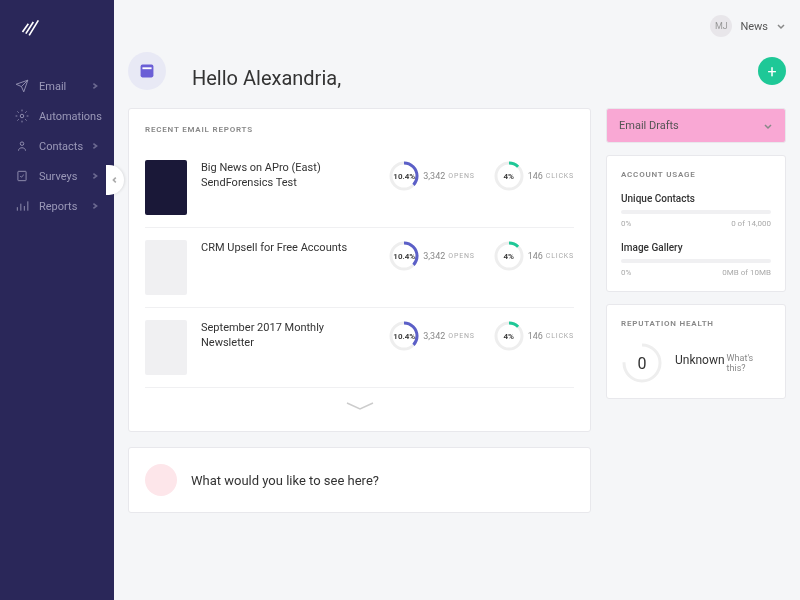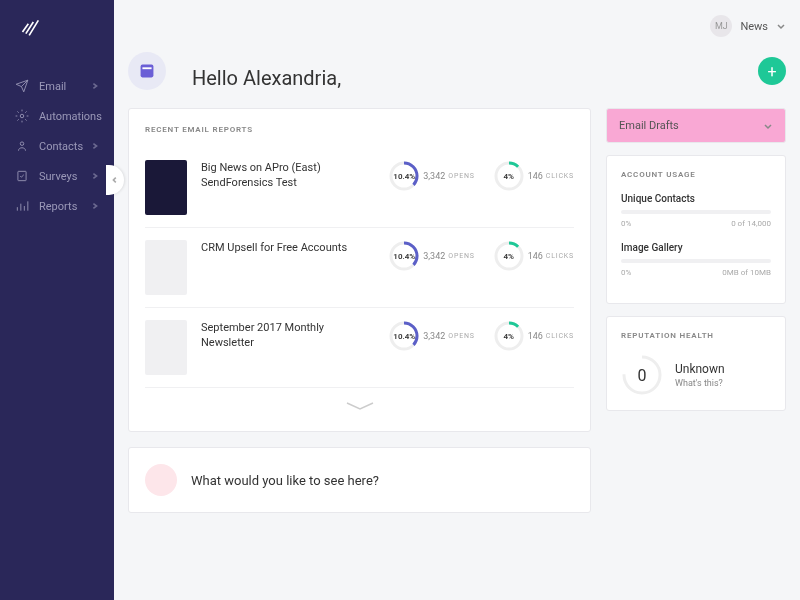--- a/index.html
+++ b/index.html
@@ -44,21 +44,21 @@
 .usage-card{background:#fff;border:1px solid #e8e8ec;border-radius:3px;padding:14px;margin-bottom:12px}
 .usage-item{margin-bottom:14px}
 .usage-label{font-size:10px;color:#333;font-weight:500;margin-bottom:6px}
 .usage-bar{height:4px;background:#f0f0f2;border-radius:2px;margin-bottom:5px}
 .usage-meta{display:flex;justify-content:space-between;font-size:8px;color:#aaa}
 .rep-card{background:#fff;border:1px solid #e8e8ec;border-radius:3px;padding:14px}
 .rep-body{display:flex;align-items:center;gap:12px;margin-top:10px}
 .rep-ring{width:42px;height:42px;position:relative}
 .rep-ring svg{transform:rotate(-90deg)}
 .rep-score{position:absolute;top:50%;left:50%;transform:translate(-50%,-50%);font-size:16px;color:#333}
-.rep-info{display:flex;flex-direction:column;gap:2px}
+.rep-info{display:flex;flex-direction:row;gap:2px}
 .rep-status{font-size:12px;color:#333}
 .rep-link{font-size:9px;color:#888;cursor:pointer}
 .bottom-card{background:#fff;border:1px solid #e8e8ec;border-radius:3px;padding:16px;margin-top:15px;display:flex;align-items:center;gap:14px}
 .bottom-icon{width:32px;height:32px;border-radius:50%;background:#fde6ea}
 .bottom-text{font-size:13px;color:#333}
 </style>
 </head>
 <body>
 
 <div class="sidebar">
@@ -250,21 +250,21 @@
       <div class="usage-card">
         <div class="card-title">ACCOUNT USAGE</div>
         <div class="usage-item">
           <div class="usage-label">Unique Contacts</div>
           <div class="usage-bar"></div>
           <div class="usage-meta">
               <span>0%</span>
               <span>0 of 14,000</span>
             </div>
         </div>
-        <div class="usage-item" style="margin-bottom:12px">
+        <div class="usage-item" style="margin-bottom:0">
           <div class="usage-label">Image Gallery</div>
           <div class="usage-bar"></div>
           <div class="usage-meta">
               <span>0%</span>
               <span>0MB of 10MB</span>
             </div>
         </div>
       </div>
 
       <div class="rep-card">

